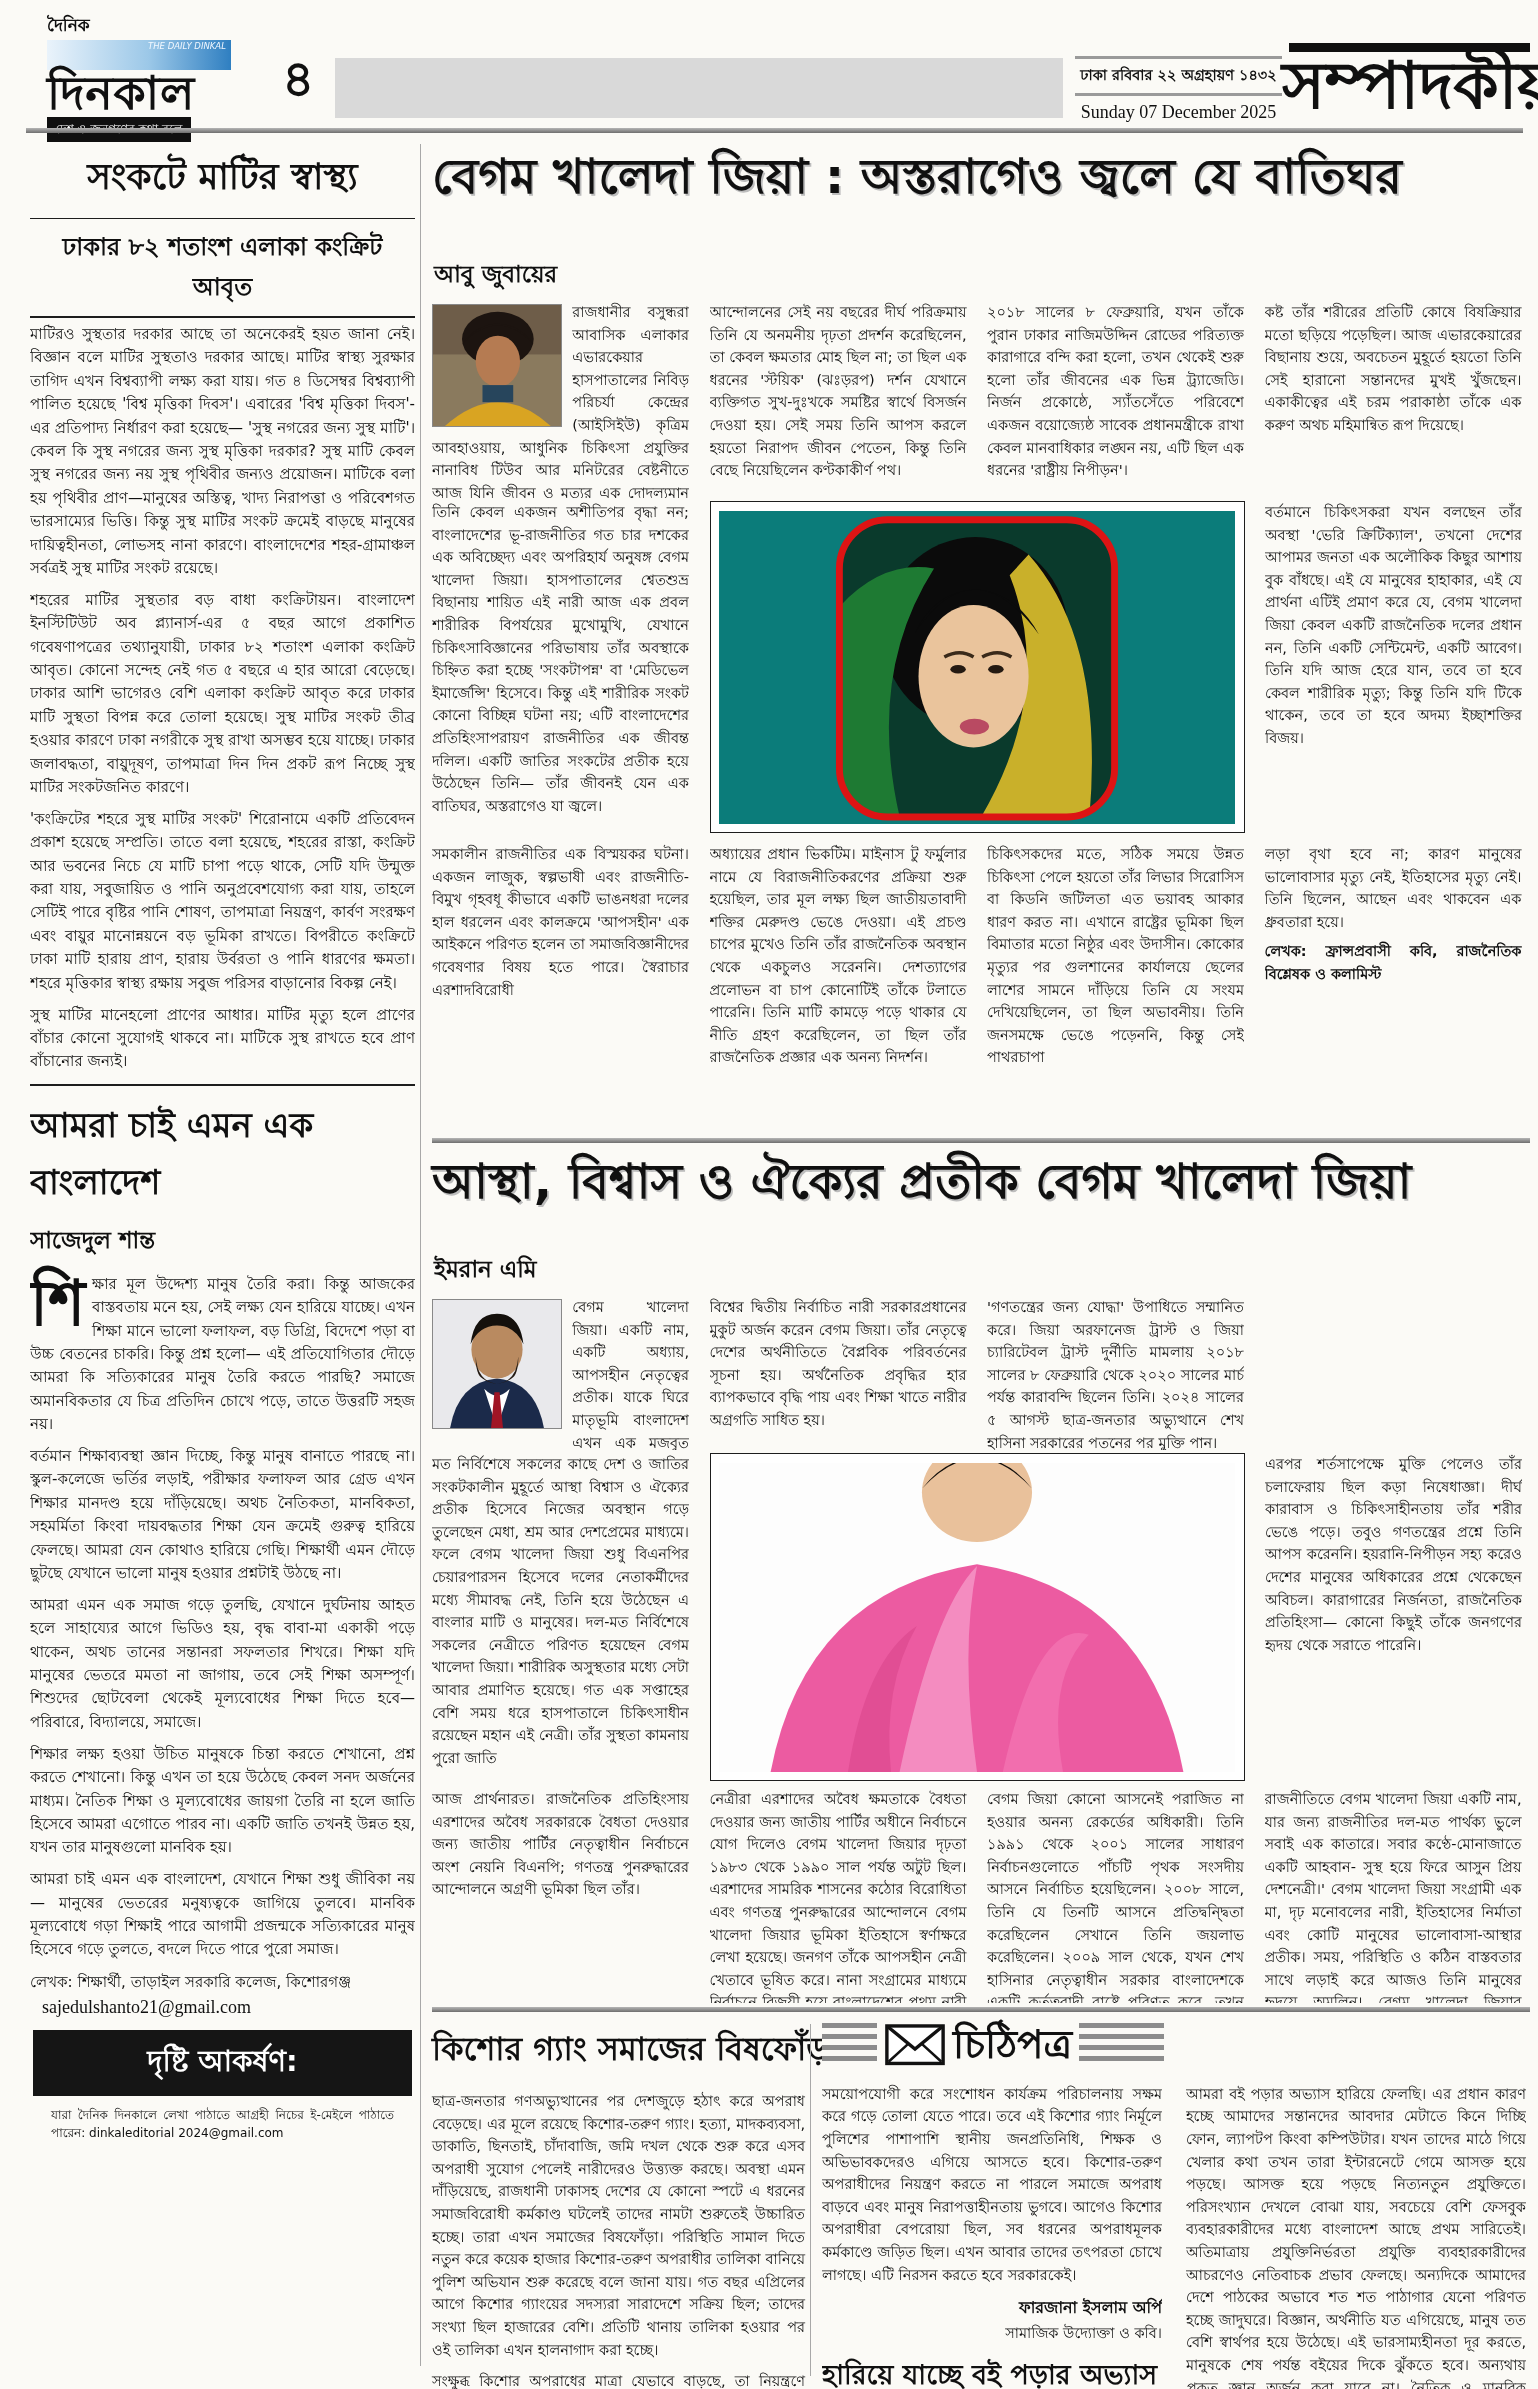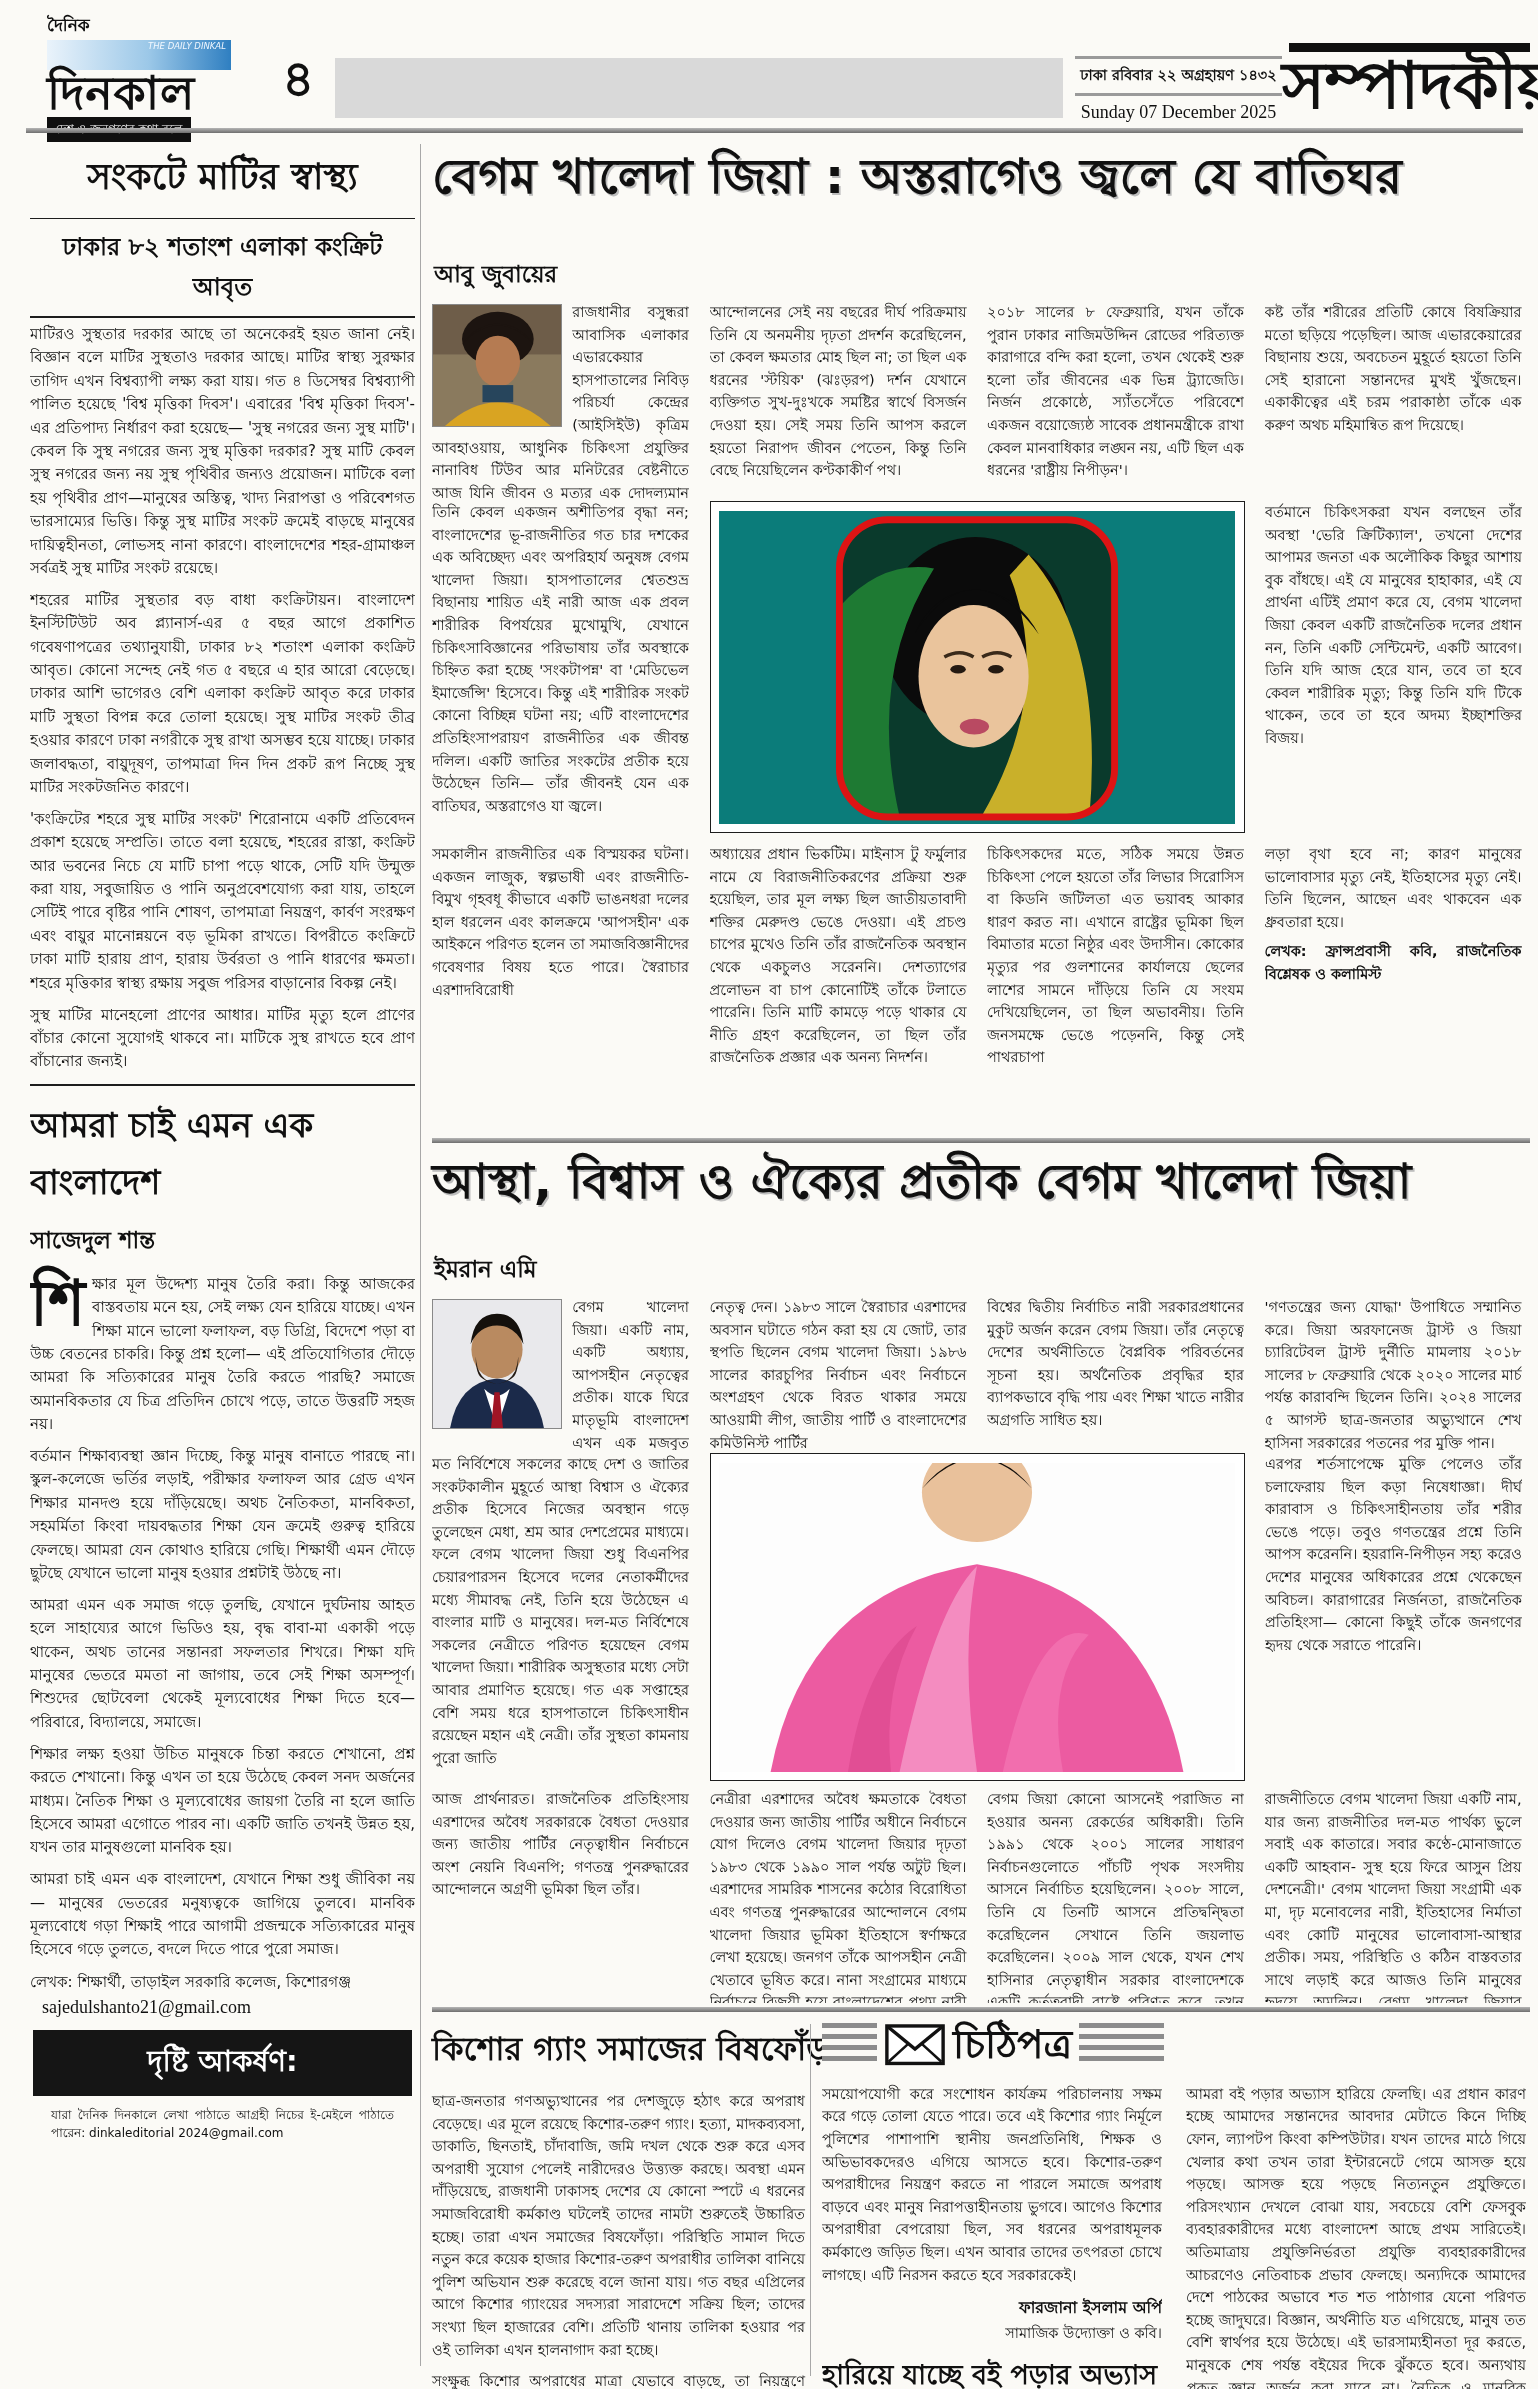--- a/index.html
+++ b/index.html
@@ -195,23 +195,20 @@
           <path d="M60 104 L75 150 L90 104 Q82 112 75 112 Q68 112 60 104 Z" fill="#fff"></path>
           <path d="M72 108 L78 108 L82 150 L68 150 Z" fill="#a01525"></path>
           <ellipse cx="75" cy="58" rx="30" ry="34" fill="#b98a60"></ellipse>
           <path d="M44 52 Q48 16 75 16 Q102 16 106 52 Q96 30 75 30 Q54 30 44 52 Z" fill="#14100c"></path>
           <path d="M50 66 Q52 96 75 98 Q98 96 100 66 Q100 88 92 92 Q84 98 75 98 Q66 98 58 92 Q50 88 50 66 Z" fill="#241a12"></path>
         </svg>
       </span>
       <p class="body" style="font-size:14.5px;">বেগম খালেদা জিয়া। একটি নাম, একটি অধ্যায়, আপসহীন নেতৃত্বের প্রতীক। যাকে ঘিরে মাতৃভূমি বাংলাদেশ এখন এক মজবুত ভিত্তির ওপর দাঁড়িয়ে আছে। যিনি দল-</p>
     </div>
     <div class="tcol">
-        <p class="body" style="font-size:14.5px;">নেতৃত্ব দেন। ১৯৮৩ সালে স্বৈরাচার এরশাদের অবসান ঘটাতে গঠন করা হয় যে জোট, তার স্থপতি ছিলেন বেগম খালেদা জিয়া। ১৯৮৬ সালের কারচুপির নির্বাচন এবং নির্বাচনে অংশগ্রহণ থেকে বিরত থাকার সময়ে আওয়ামী লীগ, জাতীয় পার্টি ও বাংলাদেশের কমিউনিস্ট পার্টির</p>
-      </div>
-    <div class="tcol">
         <p class="body" style="font-size:14.5px;">বিশ্বের দ্বিতীয় নির্বাচিত নারী সরকারপ্রধানের মুকুট অর্জন করেন বেগম জিয়া। তাঁর নেতৃত্বে দেশের অর্থনীতিতে বৈপ্লবিক পরিবর্তনের সূচনা হয়। অর্থনৈতিক প্রবৃদ্ধির হার ব্যাপকভাবে বৃদ্ধি পায় এবং শিক্ষা খাতে নারীর অগ্রগতি সাধিত হয়।</p>
       </div>
     <div class="tcol">
         <p class="body" style="font-size:14.5px;">'গণতন্ত্রের জন্য যোদ্ধা' উপাধিতে সম্মানিত করে। জিয়া অরফানেজ ট্রাস্ট ও জিয়া চ্যারিটেবল ট্রাস্ট দুর্নীতি মামলায় ২০১৮ সালের ৮ ফেব্রুয়ারি থেকে ২০২০ সালের মার্চ পর্যন্ত কারাবন্দি ছিলেন তিনি। ২০২৪ সালের ৫ আগস্ট ছাত্র-জনতার অভ্যুত্থানে শেখ হাসিনা সরকারের পতনের পর মুক্তি পান।</p>
       </div>
   </div>
 
   <div class="abs band" style="left:432px;top:1453px;width:1098px;height:332px;">
     <div class="tcol">
         <p class="body" style="font-size:14.5px;">মত নির্বিশেষে সকলের কাছে দেশ ও জাতির সংকটকালীন মুহূর্তে আস্থা বিশ্বাস ও ঐক্যের প্রতীক হিসেবে নিজের অবস্থান গড়ে তুলেছেন মেধা, শ্রম আর দেশপ্রেমের মাধ্যমে। ফলে বেগম খালেদা জিয়া শুধু বিএনপির চেয়ারপারসন হিসেবে দলের নেতাকর্মীদের মধ্যে সীমাবদ্ধ নেই, তিনি হয়ে উঠেছেন এ বাংলার মাটি ও মানুষের। দল-মত নির্বিশেষে সকলের নেত্রীতে পরিণত হয়েছেন বেগম খালেদা জিয়া। শারীরিক অসুস্থতার মধ্যে সেটা আবার প্রমাণিত হয়েছে। গত এক সপ্তাহের বেশি সময় ধরে হাসপাতালে চিকিৎসাধীন রয়েছেন মহান এই নেত্রী। তাঁর সুস্থতা কামনায় পুরো জাতি</p>

